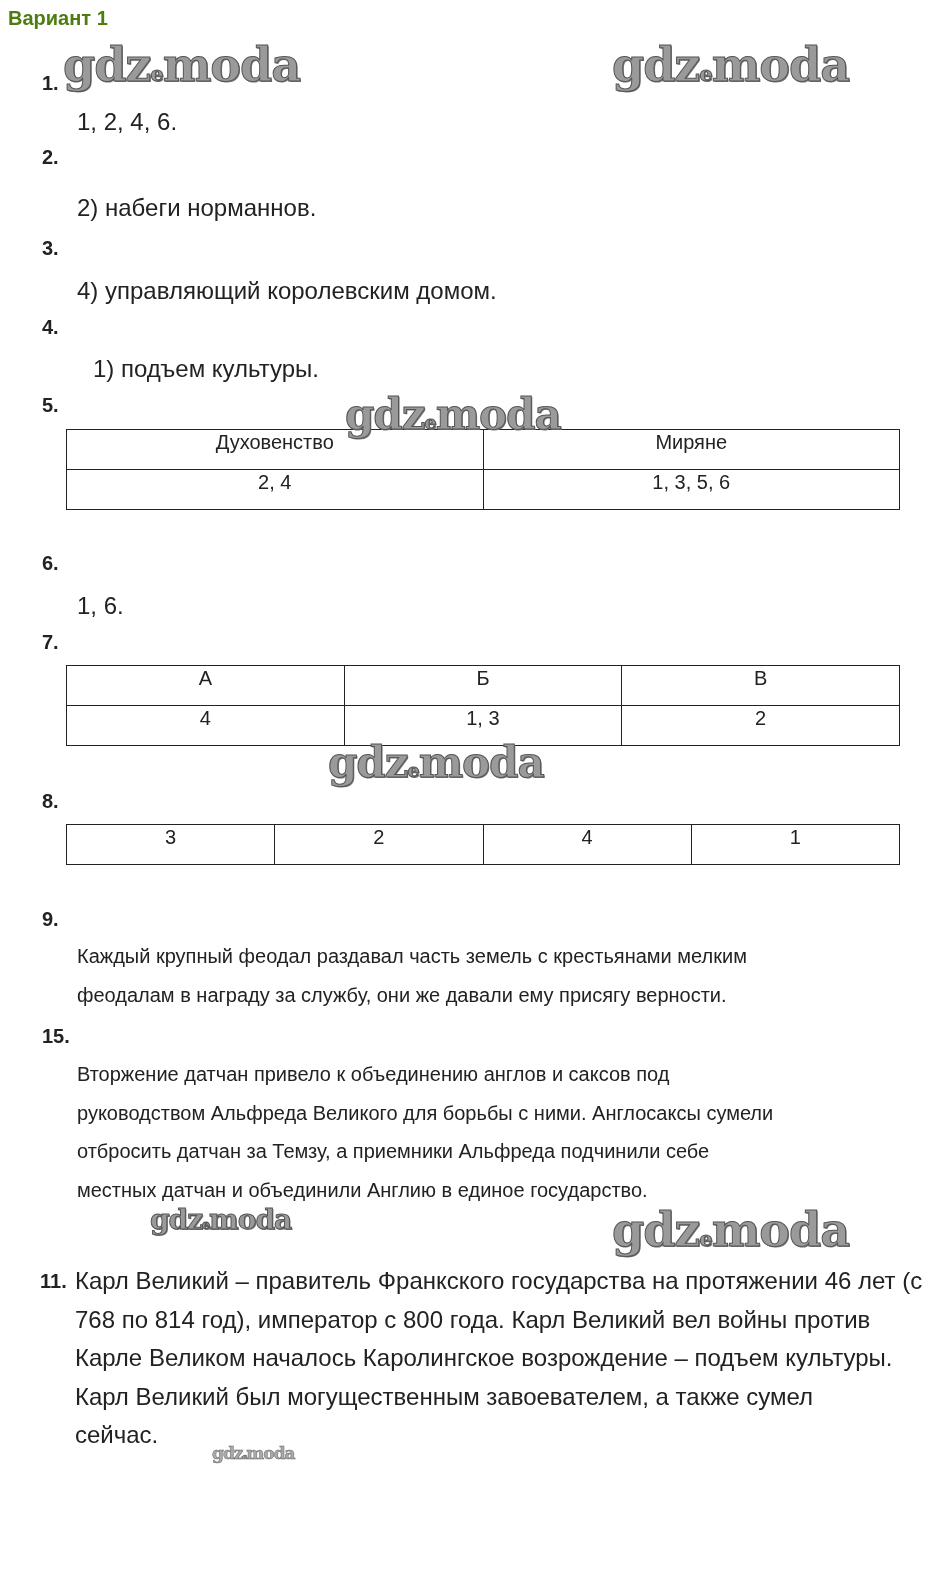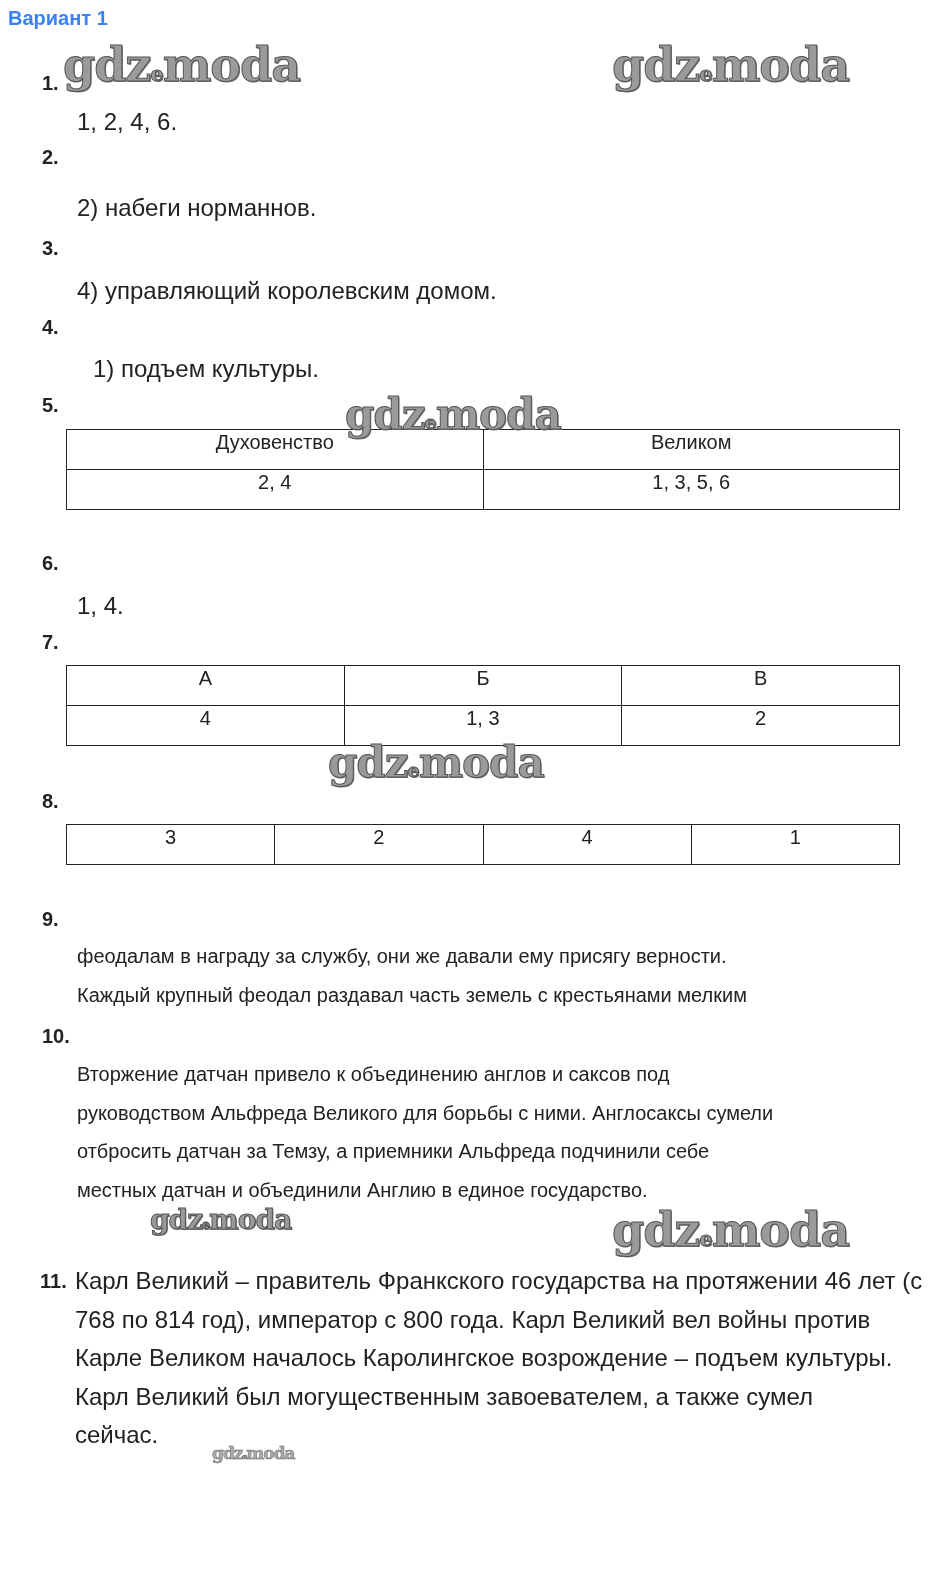--- a/index.html
+++ b/index.html
@@ -1,19 +1,19 @@
 <!DOCTYPE html>
 <html><head>
 <meta charset="utf-8">
 <style>
   html, body { margin: 0; padding: 0; background: #ffffff; }
   body { width: 931px; height: 1590px; position: relative; overflow: hidden;
          font-family: "Liberation Sans", sans-serif; color: #1a1a1a; }
   .abs { position: absolute; }
-  .title { left: 8px; top: 7px; font-size: 20px; font-weight: bold; color: #3b82f6; }
+  .title { left: 8px; top: 7px; font-size: 20px; font-weight: bold; color: #4d7c0f; }
   .qnum { font-size: 20px; font-weight: bold; color: #222; }
   .ans { font-size: 24px; color: #222; }
   .para { font-size: 20px; color: #222; line-height: 38.5px; }
   .para11 { font-size: 24px; color: #222; line-height: 38.5px; }
   table.grid { position: absolute; border-collapse: collapse; table-layout: fixed; }
   table.grid td { border: 1px solid #222; text-align: center; font-size: 20px; color: #222;
                   height: 38px; padding: 0; vertical-align: top; padding-top: 1px; }
   .wm { position: absolute; font-family: "DejaVu Serif", "Liberation Serif", serif; font-weight: bold;
         color: #9a9a9a; letter-spacing: -1px;
         -webkit-text-stroke: 1px #555;
@@ -39,31 +39,31 @@
 <div class="abs ans" style="left:77px; top:277px;">4) управляющий королевским домом.</div>
 
 <div class="abs qnum" style="left:42px; top:316px;">4.</div>
 <div class="abs ans" style="left:77px; top:355px;margin-left:16px;">1) подъем культуры.</div>
 
 <div class="abs qnum" style="left:42px; top:394px;">5.</div>
 <table class="grid" style="left:66px; top:429px; width:834px;">
   <tbody>
       <tr>
     <td style="width:50%">Духовенство</td>
-    <td style="width:50%">Великом</td>
+    <td style="width:50%">Миряне</td>
   </tr>
   <tr>
     <td>2, 4</td>
     <td>1, 3, 5, 6</td>
   </tr>
 </tbody>
   </table>
 
 <div class="abs qnum" style="left:42px; top:552px;">6.</div>
-<div class="abs ans" style="left:77px; top:592px;">1, 4.</div>
+<div class="abs ans" style="left:77px; top:592px;">1, 6.</div>
 
 <div class="abs qnum" style="left:42px; top:631px;">7.</div>
 <table class="grid" style="left:66px; top:665px; width:834px;">
   <tbody>
       <tr>
     <td style="width:33.33%">А</td>
     <td style="width:33.33%">Б</td>
     <td style="width:33.34%">В</td>
   </tr>
   <tr>
@@ -81,25 +81,25 @@
     <td style="width:25%">3</td>
     <td style="width:25%">2</td>
     <td style="width:25%">4</td>
     <td style="width:25%">1</td>
   </tr>
 </tbody>
   </table>
 
 <div class="abs qnum" style="left:42px; top:908px;">9.</div>
 <div class="abs para" style="left:77px; top:937px;">
+  <div>Каждый крупный феодал раздавал часть земель с крестьянами мелким</div>
   <div>феодалам в награду за службу, они же давали ему присягу верности.</div>
-  <div>Каждый крупный феодал раздавал часть земель с крестьянами мелким</div>
 </div>
 
-<div class="abs qnum" style="left:42px; top:1025px;">10.</div>
+<div class="abs qnum" style="left:42px; top:1025px;">15.</div>
 <div class="abs para" style="left:77px; top:1055px;">
   <div>Вторжение датчан привело к объединению англов и саксов под</div>
   <div>руководством Альфреда Великого для борьбы с ними. Англосаксы сумели</div>
   <div>отбросить датчан за Темзу, а приемники Альфреда подчинили себе</div>
   <div>местных датчан и объединили Англию в единое государство.</div>
 </div>
 
 <div class="abs qnum" style="left:40px; top:1270px;">11.</div>
 <div class="abs para11" style="left:75px; top:1262px;">
   <div>Карл Великий – правитель Франкского государства на протяжении 46 лет (с</div>

